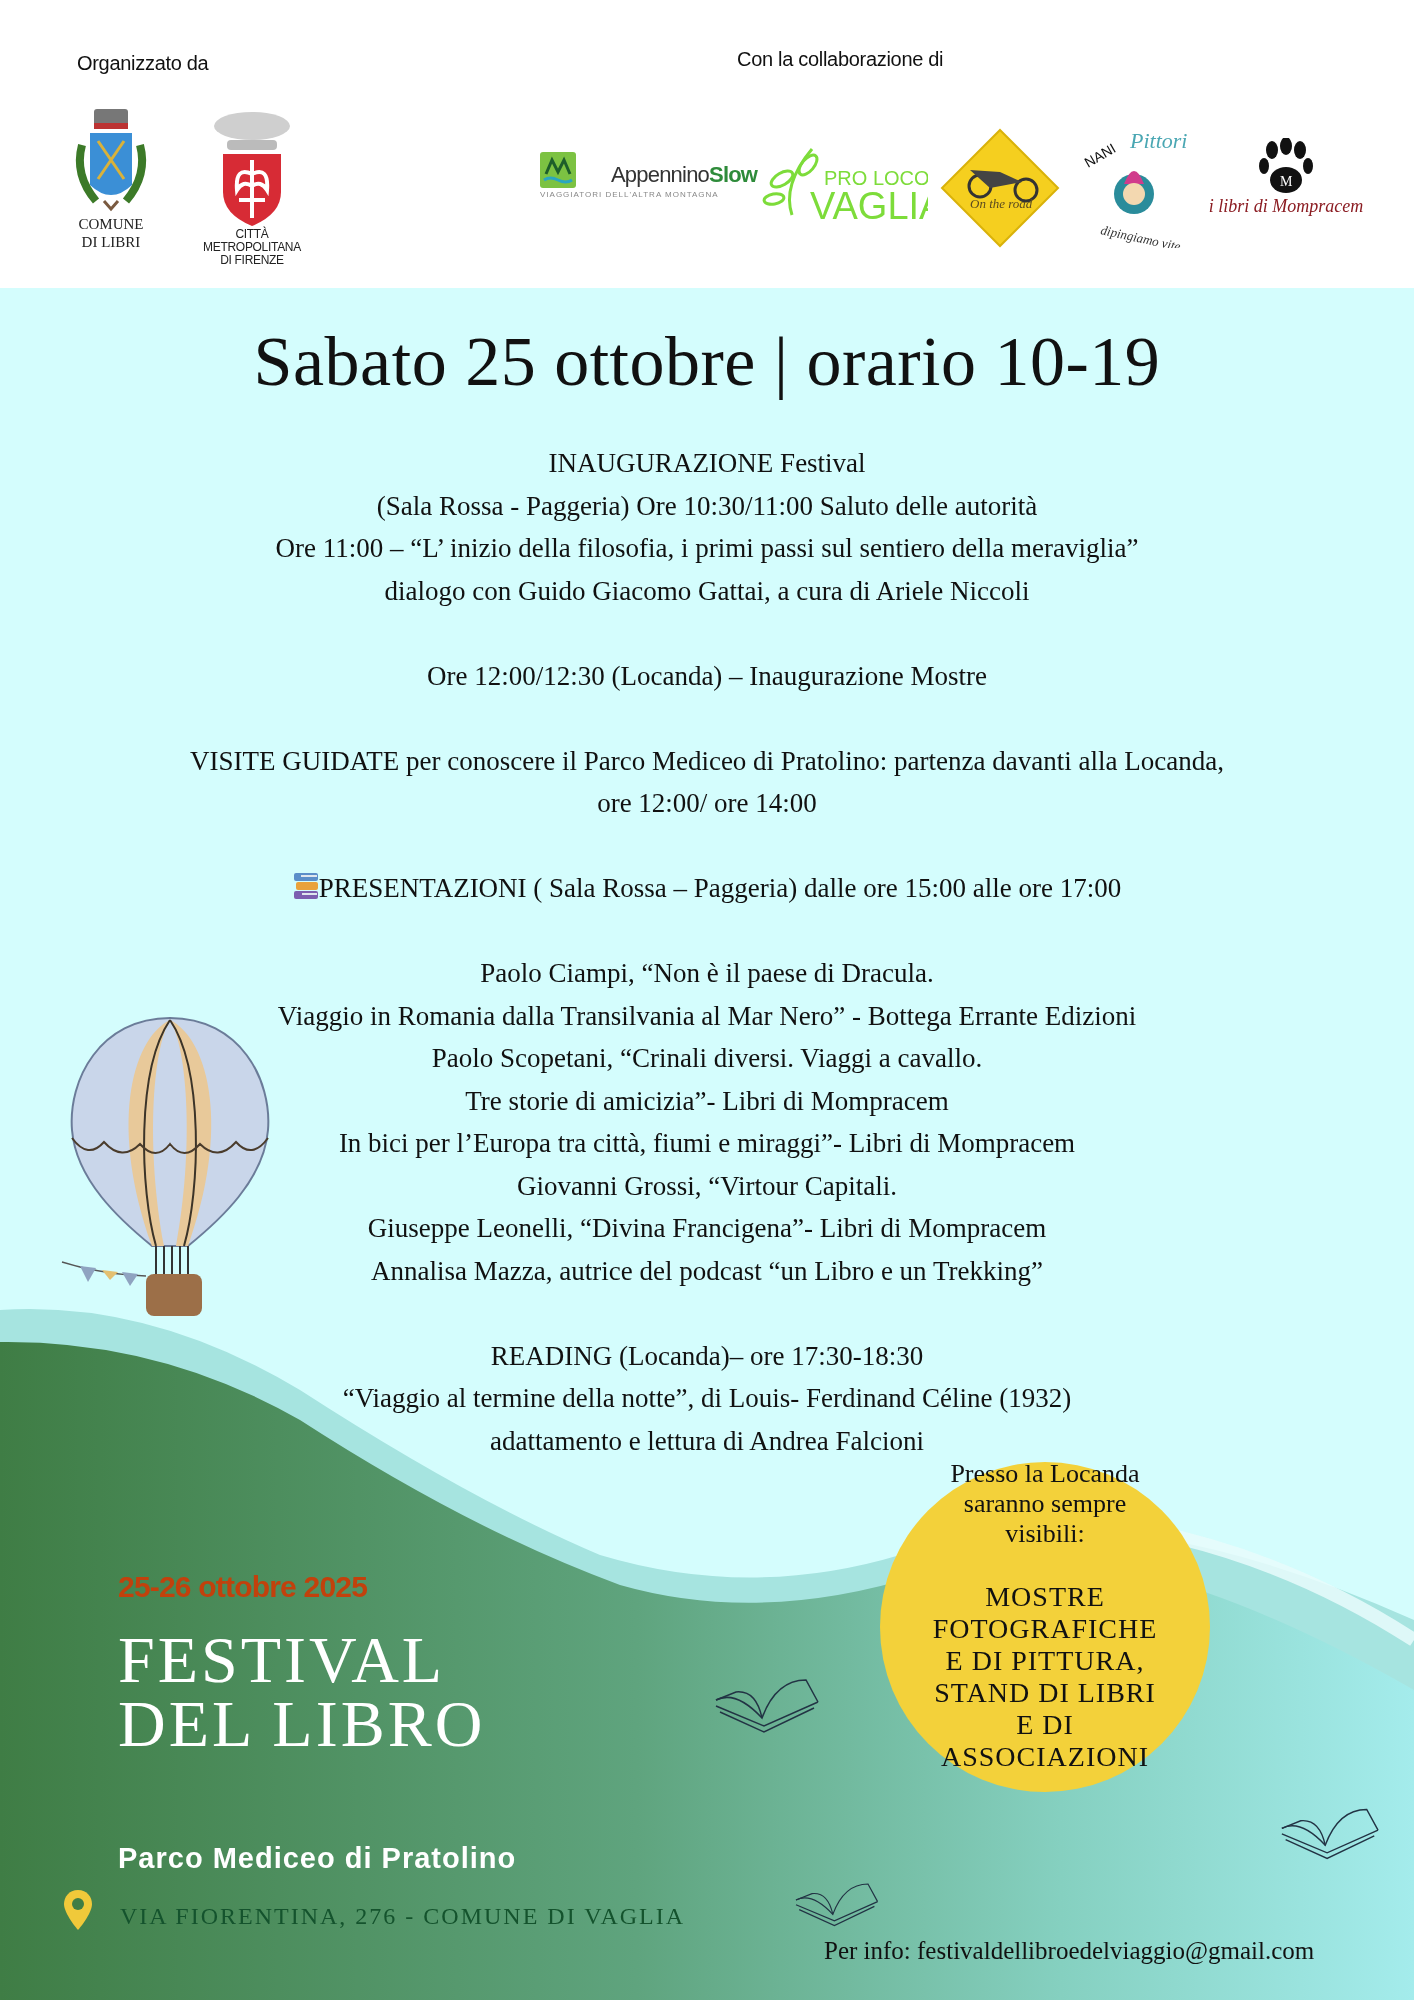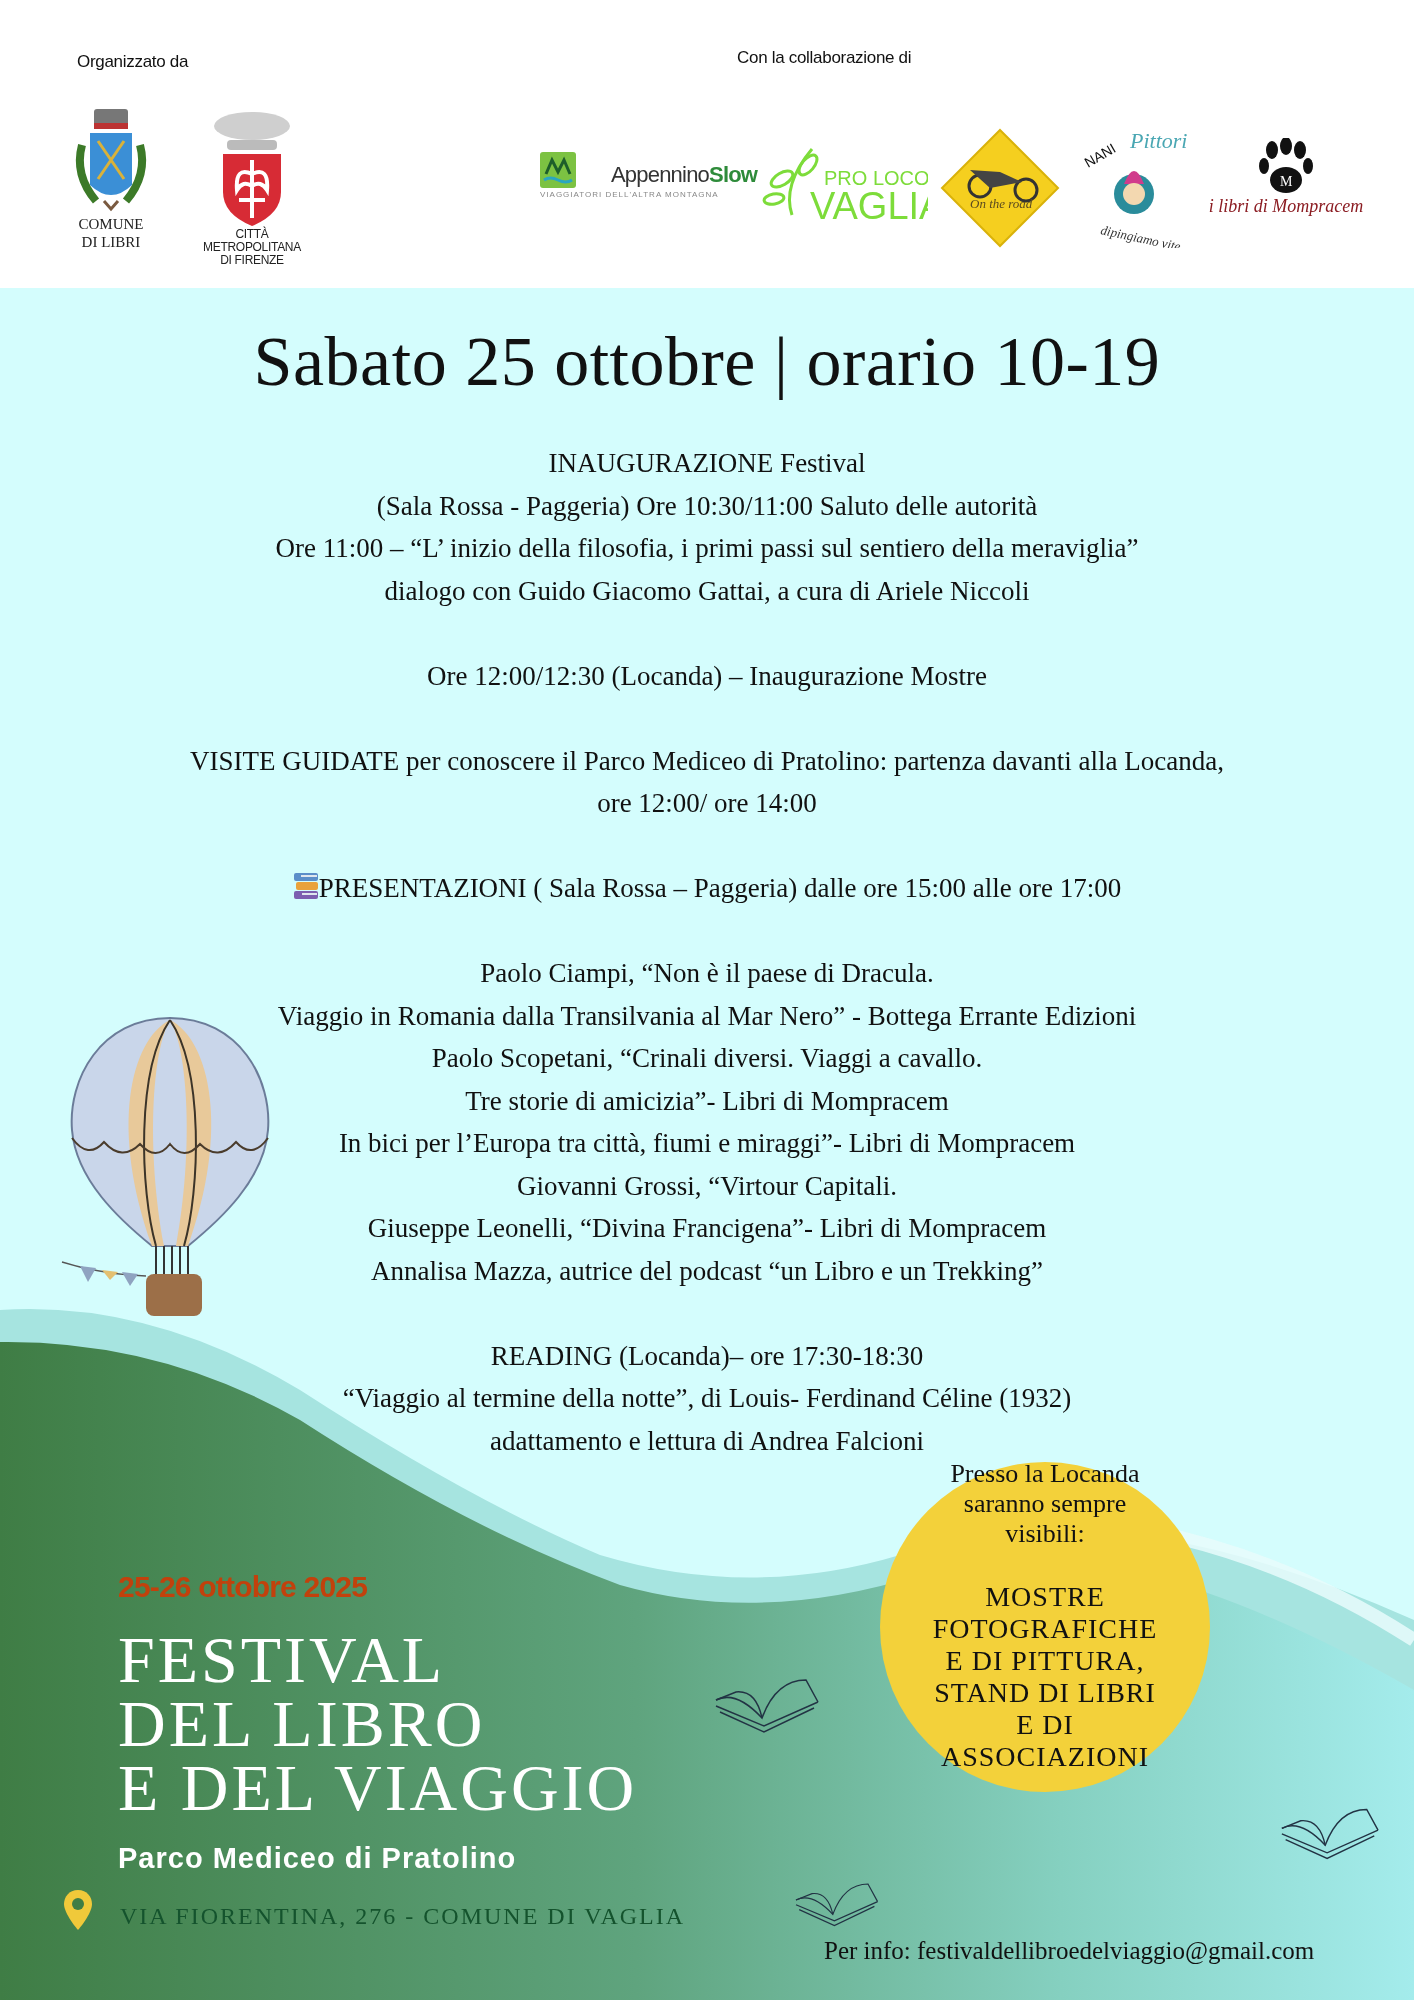--- a/index.html
+++ b/index.html
@@ -8,21 +8,21 @@
     background: #d4fdfd;
     font-family: "Liberation Serif", "DejaVu Serif", serif;
     color: #111;
   }
   .header {
     position: absolute; left: 0; top: 0; width: 1414px; height: 288px;
     background: #ffffff;
   }
   .hdr-label {
     position: absolute; font-family: "Liberation Sans", "DejaVu Sans", sans-serif;
-    font-size: 17px; color: #111; letter-spacing: -0.3px;
+    font-size: 20px; color: #111; letter-spacing: -0.3px;
   }
   .logo { position: absolute; display: flex; flex-direction: column; align-items: center; }
   .logo-caption { font-family: "Liberation Serif", serif; font-size: 15px; text-align: center; line-height: 18px; color: #222; }
   .logo-caption.sans { font-family: "Liberation Sans", sans-serif; font-size: 12px; line-height: 13px; letter-spacing: -0.3px; }
 
   
   .waves { position: absolute; left: 0; top: 0; width: 1414px; height: 2000px; }
 
   .title {
     position: absolute; left: 0; top: 322px; width: 1414px; text-align: center;
@@ -234,21 +234,20 @@
   <path d="M2 252 Q40 264 86 266" stroke="#555" stroke-width="1.5" fill="none"></path>
   <path d="M20 256 L28 272 L36 258 Z" fill="#8fa3c0"></path>
   <path d="M42 260 L50 270 L58 262 Z" fill="#e3c070"></path>
   <path d="M62 262 L70 276 L78 264 Z" fill="#8fa3c0"></path>
 </svg>
 
 <div class="festival-date">25-26 ottobre 2025</div>
 <div class="festival-title">
   <div>FESTIVAL</div>
   <div>DEL LIBRO</div>
-  <div>E DEL VIAGGIO</div>
 </div>
 <div class="festival-place">Parco Mediceo di Pratolino</div>
 <div class="address">
   <svg width="32" height="44" viewBox="0 0 32 44">
     <path d="M16 2 C7 2 2 9 2 16 C2 26 16 42 16 42 C16 42 30 26 30 16 C30 9 25 2 16 2 Z" fill="#f0c93a"></path>
     <circle cx="16" cy="16" r="6" fill="#3f7d45"></circle>
   </svg>
   <span class="address-text">VIA FIORENTINA, 276 - COMUNE DI VAGLIA</span>
 </div>
 

